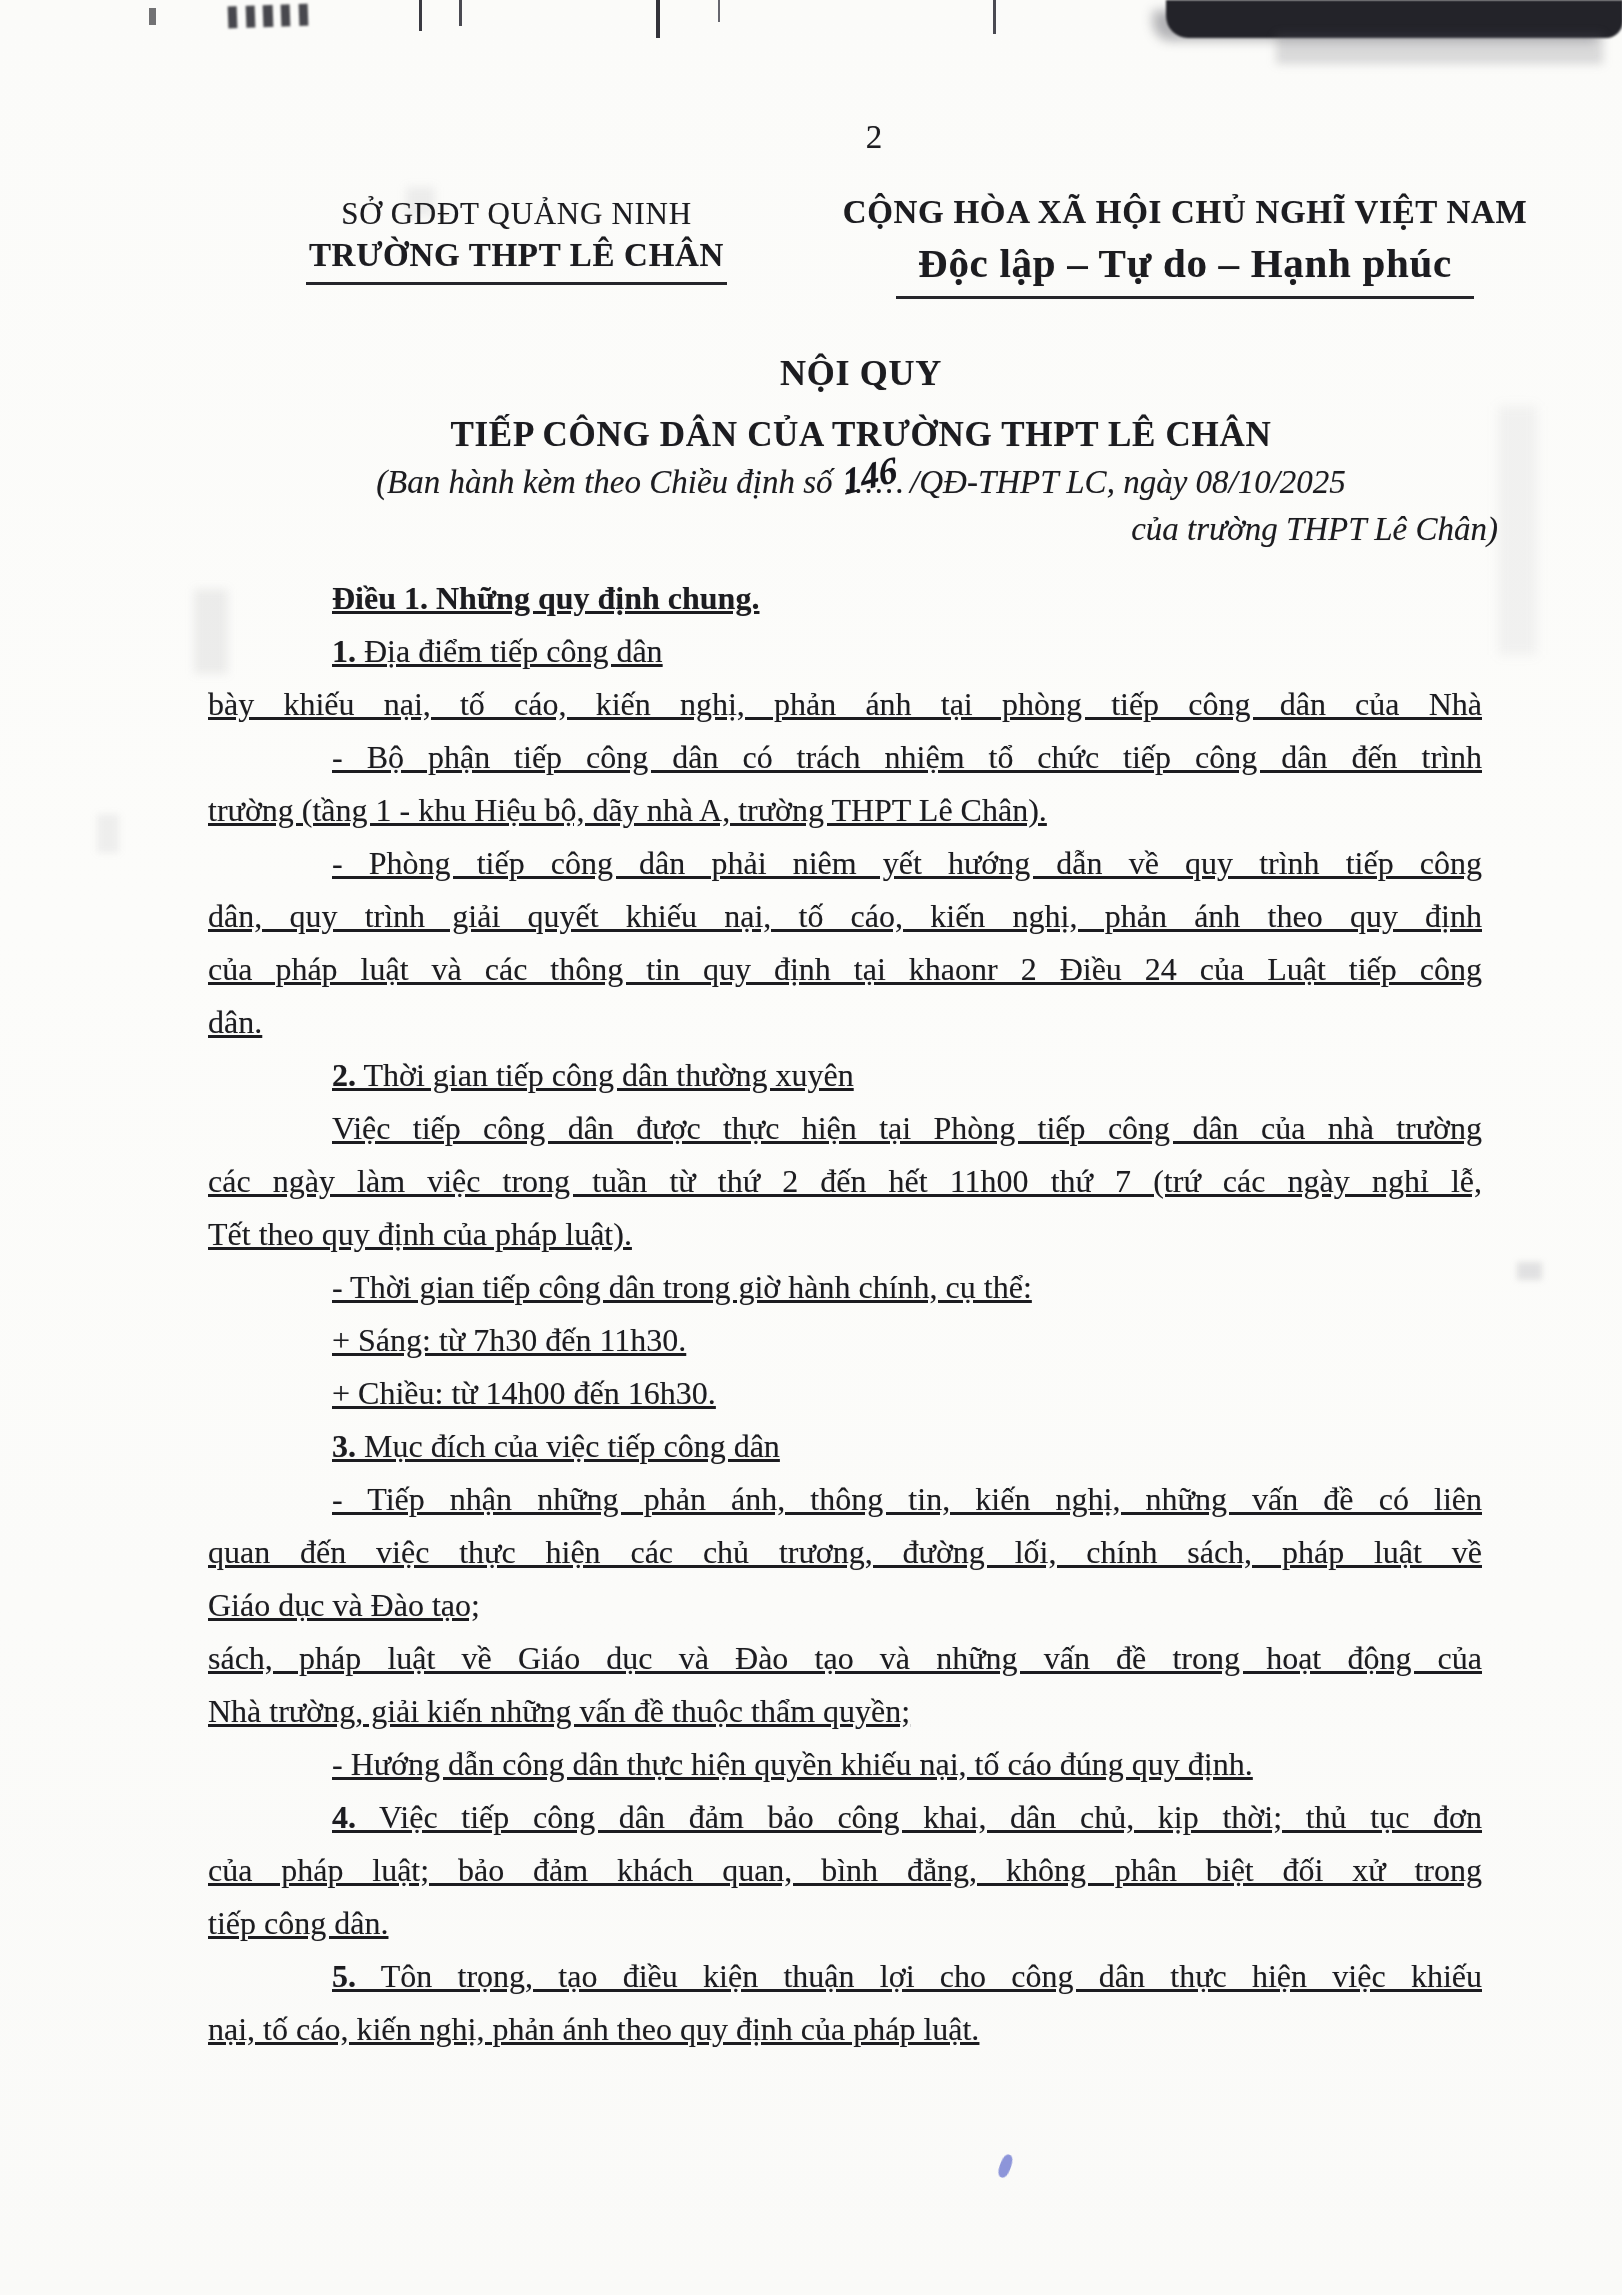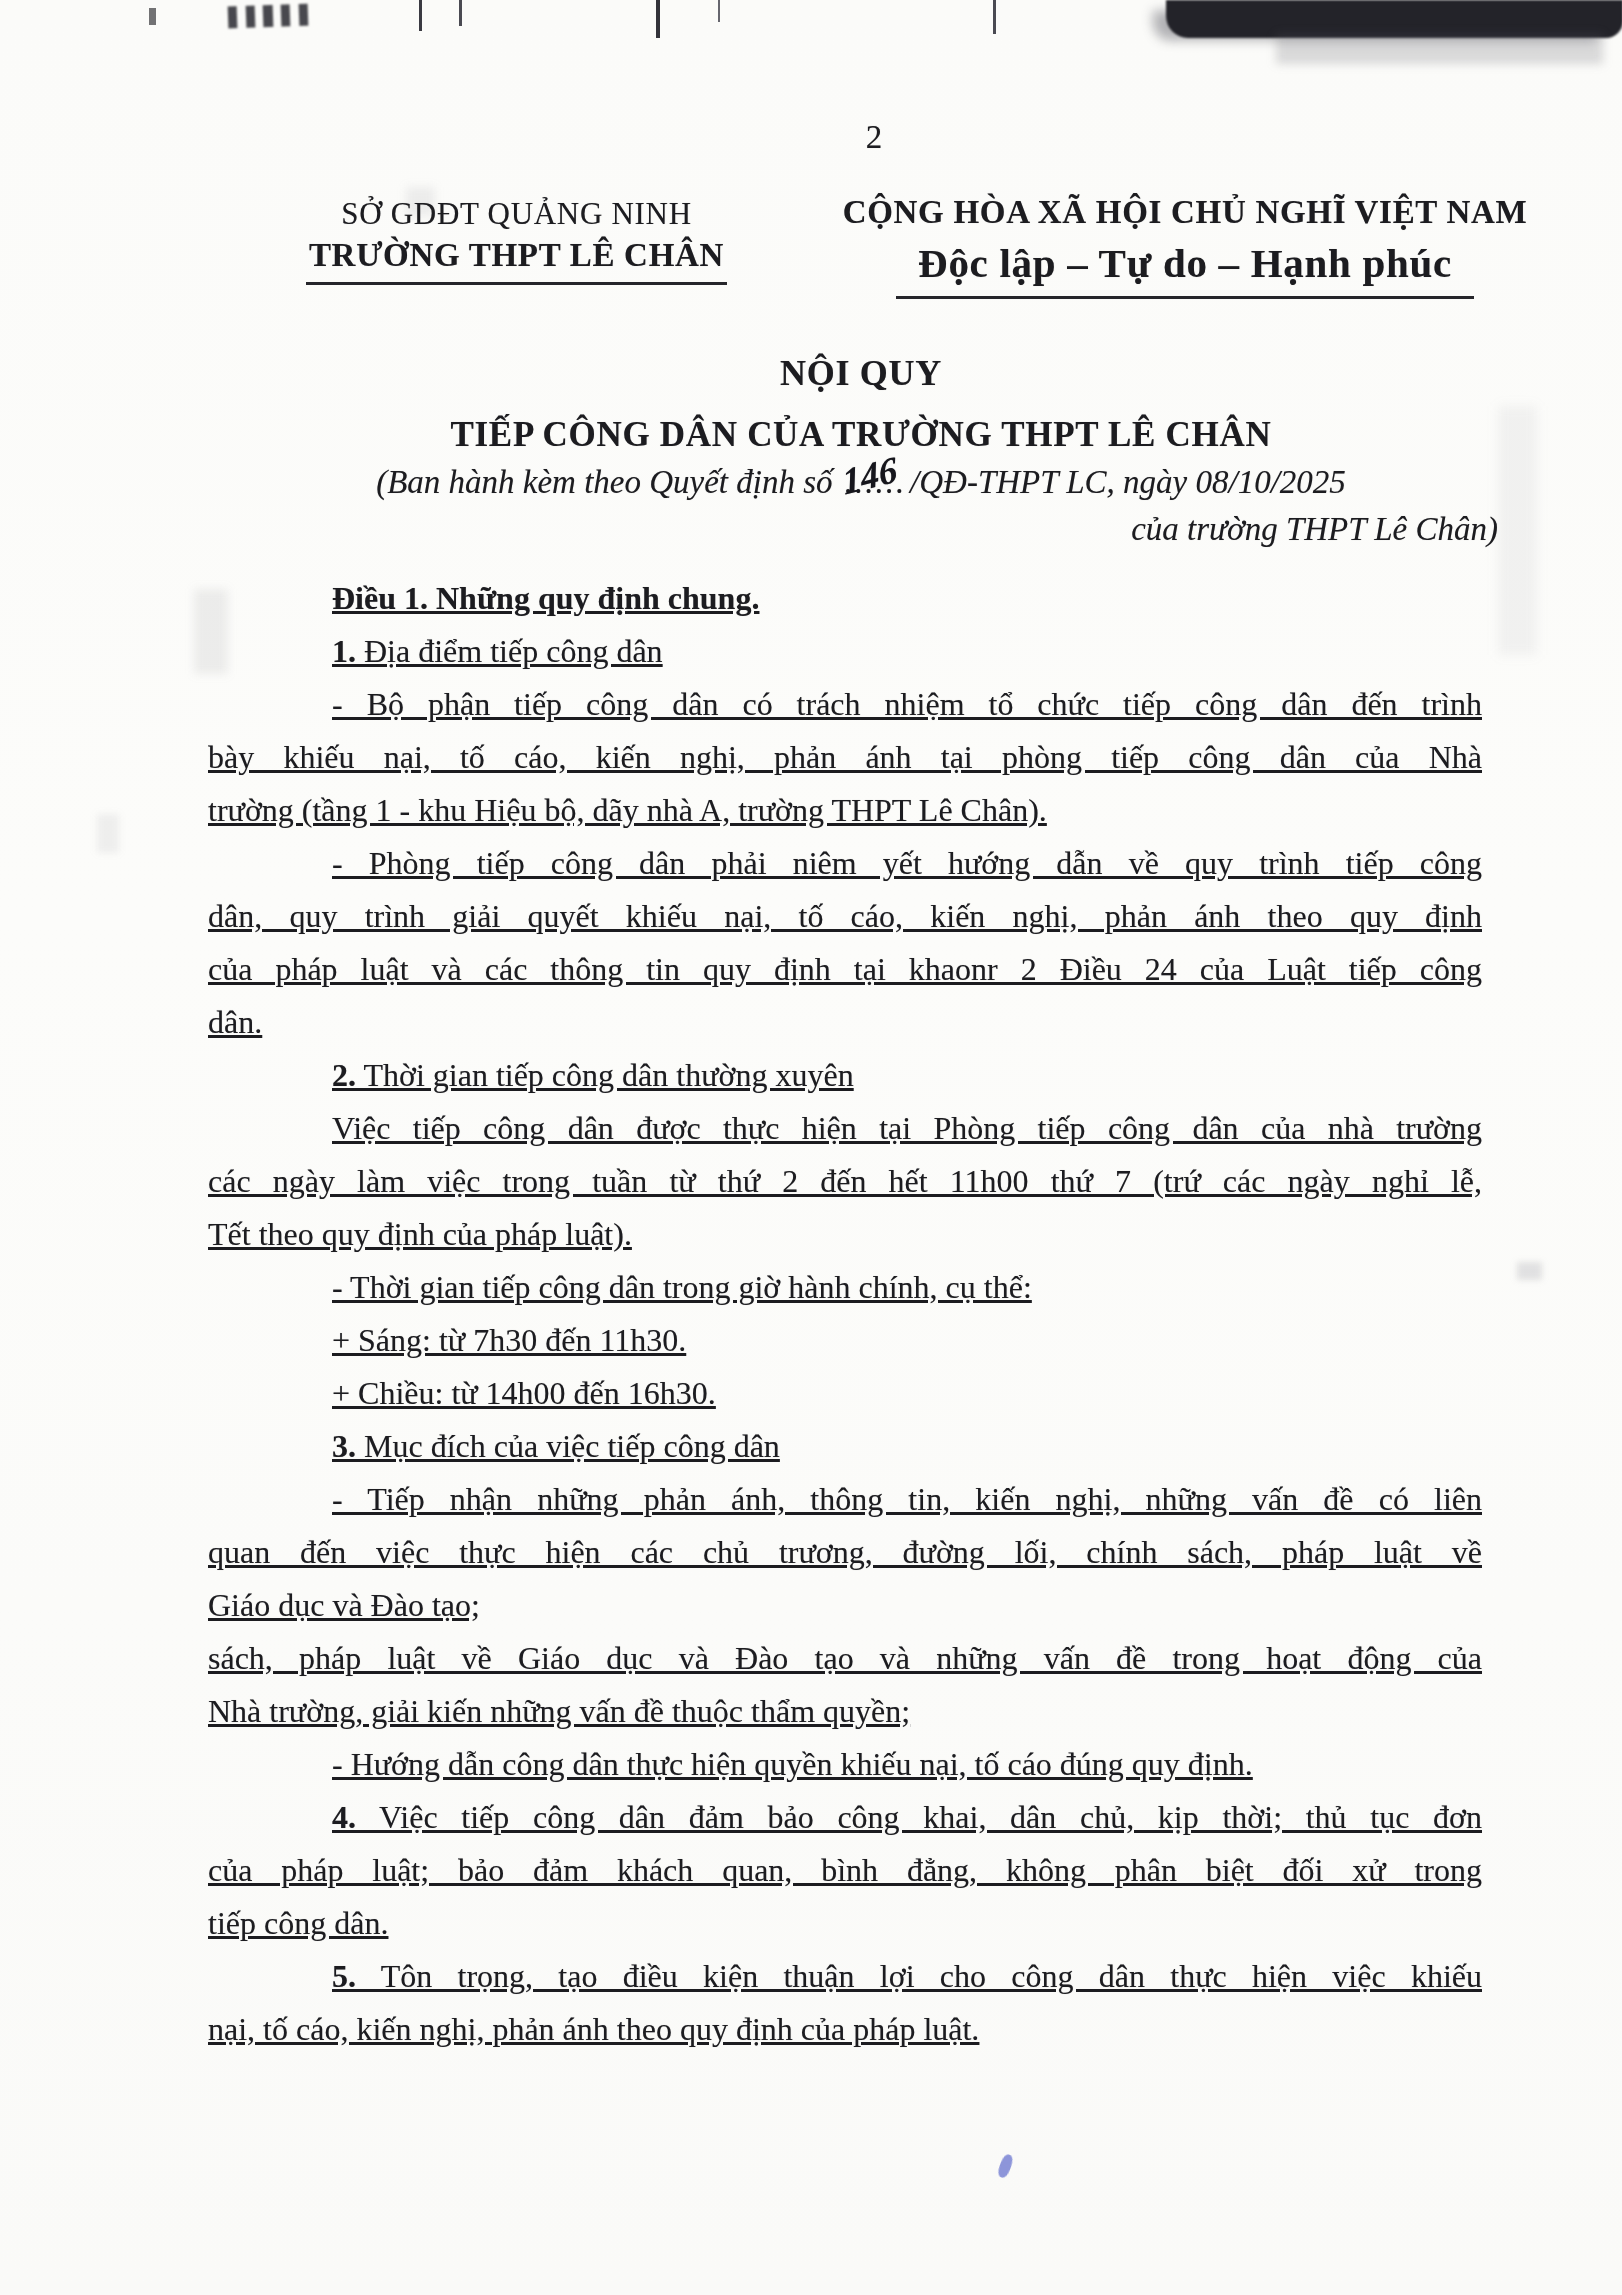--- a/index.html
+++ b/index.html
@@ -88,30 +88,30 @@
   </div>
 
   <div class="hdr-right">
     <div class="l1">CỘNG HÒA XÃ HỘI CHỦ NGHĨ VIỆT NAM</div>
     <div><span class="l2">Độc lập – Tự do – Hạnh phúc</span></div>
   </div>
 
   <div class="titleblock t1">NỘI QUY</div>
   <div class="titleblock t2">TIẾP CÔNG DÂN CỦA TRƯỜNG THPT LÊ CHÂN</div>
   <div class="titleblock t3">
-    <span>(Ban hành kèm theo Quyết định số</span>
+    <span>(Ban hành kèm theo Chiều định số</span>
     <span class="dotnum"><span class="dots">......</span><span class="hand">146</span></span><span>/QĐ-THPT LC, ngày 08/10/2025</span>
   </div>
   <div class="titleblock t4">của trường THPT Lê Chân)</div>
 
   <div class="body">
       <div class="bline ind bold">Điều 1. Những quy định chung.</div>
       <div class="bline ind"><b>1.</b> Địa điểm tiếp công dân</div>
+      <div class="bline just">bày khiếu nại, tố cáo, kiến nghị, phản ánh tại phòng tiếp công dân của Nhà</div>
       <div class="bline just ind">- Bộ phận tiếp công dân có trách nhiệm tổ chức tiếp công dân đến trình</div>
-      <div class="bline just">bày khiếu nại, tố cáo, kiến nghị, phản ánh tại phòng tiếp công dân của Nhà</div>
       <div class="bline">trường (tầng 1 - khu Hiệu bộ, dãy nhà A, trường THPT Lê Chân).</div>
       <div class="bline just ind">- Phòng tiếp công dân phải niêm yết hướng dẫn về quy trình tiếp công</div>
       <div class="bline just">dân, quy trình giải quyết khiếu nại, tố cáo, kiến nghị, phản ánh theo quy định</div>
       <div class="bline just">của pháp luật và các thông tin quy định tại khaonr 2 Điều 24 của Luật tiếp công</div>
       <div class="bline">dân.</div>
       <div class="bline ind"><b>2.</b> Thời gian tiếp công dân thường xuyên</div>
       <div class="bline just ind">Việc tiếp công dân được thực hiện tại Phòng tiếp công dân của nhà trường</div>
       <div class="bline just">các ngày làm việc trong tuần từ thứ 2 đến hết 11h00 thứ 7 (trứ các ngày nghỉ lễ,</div>
       <div class="bline">Tết theo quy định của pháp luật).</div>
       <div class="bline ind">- Thời gian tiếp công dân trong giờ hành chính, cụ thể:</div>

